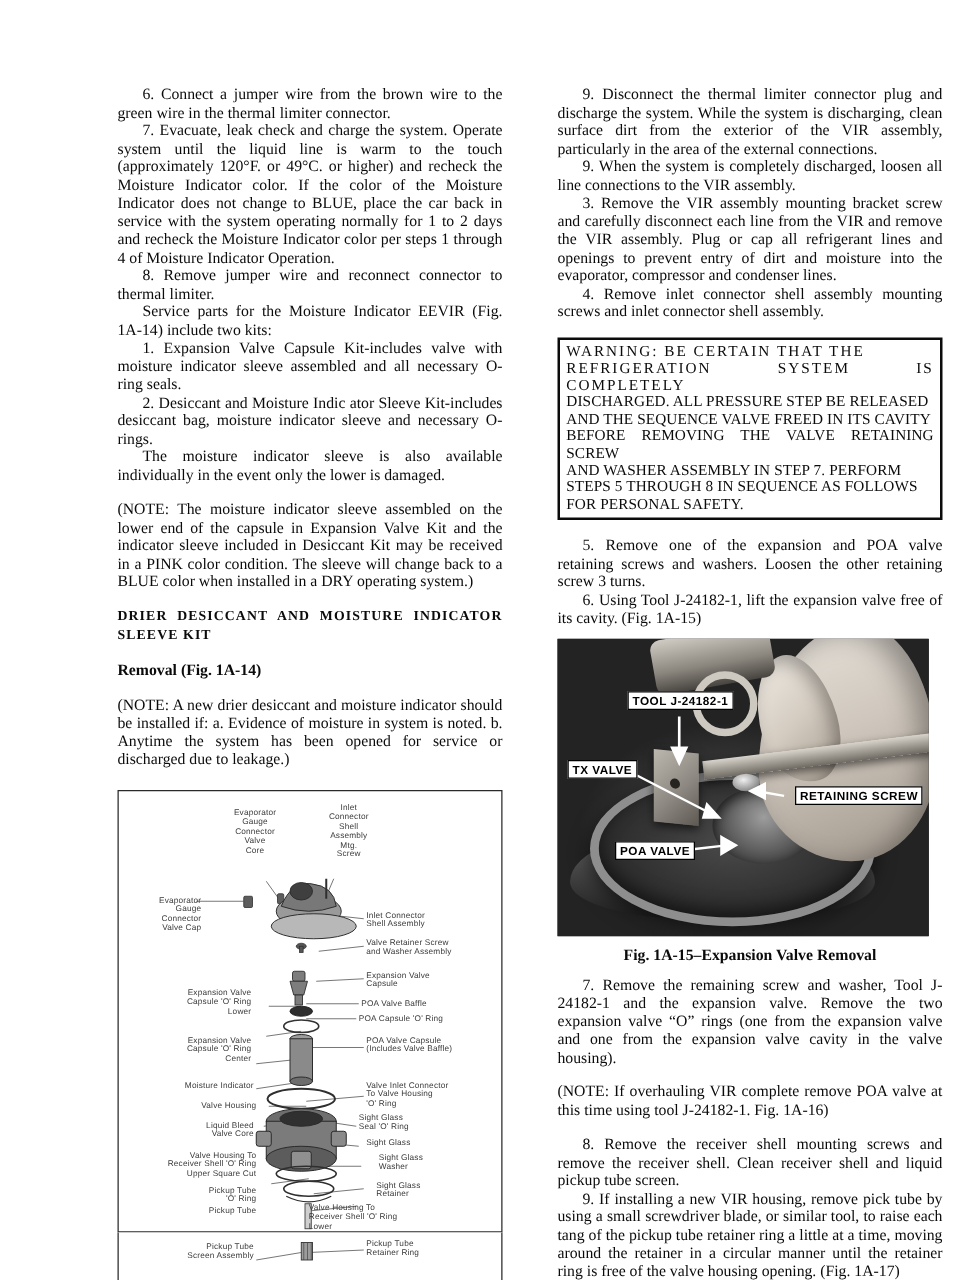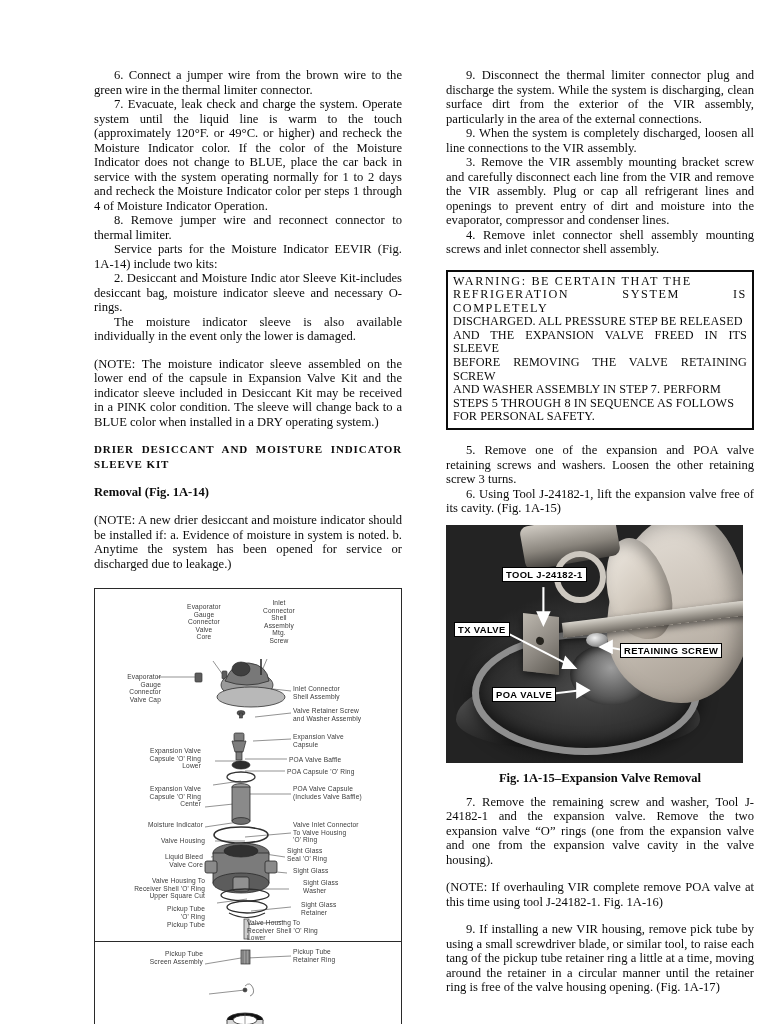--- a/index.html
+++ b/index.html
@@ -247,21 +247,21 @@
     font-family: "Liberation Sans", sans-serif;
     font-weight: bold;
     font-size: 9.4px;
     letter-spacing: 0.4px;
     line-height: 11px;
     padding: 1px 3px;
     white-space: nowrap;
   }
   .c-tool      { left: 56px;  top: 42px; }
   .c-tx        { left: 8px;   top: 97px; }
-  .c-retain    { left: 174px; top: 118px; }
+  .c-retain    { left: 190px; top: 118px; }
   .c-poa       { left: 46px;  top: 162px; }
 
   .photo svg.leaders {
     position: absolute;
     inset: 0;
     width: 100%;
     height: 100%;
     pointer-events: none;
   }
 
@@ -309,20 +309,21 @@
 
 
   <div class="columns">
 
     <div class="col col-left">
 
       <p class="body-par indent">6. Connect a jumper wire from the brown wire to the green wire in the thermal limiter connector.</p>
       <p class="body-par indent">7. Evacuate, leak check and charge the system. Operate system until the liquid line is warm to the touch (approximately 120°F. or 49°C. or higher) and recheck the Moisture Indicator color. If the color of the Moisture Indicator does not change to BLUE, place the car back in service with the system operating normally for 1 to 2 days and recheck the Moisture Indicator color per steps 1 through 4 of Moisture Indicator Operation.</p>
       <p class="body-par indent">8. Remove jumper wire and reconnect connector to thermal limiter.</p>
       <p class="body-par indent">Service parts for the Moisture Indicator EEVIR (Fig. 1A-14) include two kits:</p>
+      <p class="body-par indent">1. Expansion Valve Capsule Kit-includes valve with moisture indicator sleeve assembled and all necessary O-ring seals.</p>
       <p class="body-par indent">2. Desiccant and Moisture Indic ator Sleeve Kit-includes desiccant bag, moisture indicator sleeve and necessary O-rings.</p>
       <p class="body-par indent">The moisture indicator sleeve is also available individually in the event only the lower is damaged.</p>
 
       <div class="gap-md"></div>
       <p class="body-par noindent">(NOTE: The moisture indicator sleeve assembled on the lower end of the capsule in Expansion Valve Kit and the indicator sleeve included in Desiccant Kit may be received in a PINK color condition. The sleeve will change back to a BLUE color when installed in a DRY operating system.)</p>
 
       <div class="gap-md"></div>
       <h2 class="sec-head">DRIER DESICCANT AND MOISTURE INDICATOR SLEEVE KIT</h2>
 
       <div class="gap-md"></div>
@@ -547,21 +548,21 @@
       <p class="body-par indent">9. When the system is completely discharged, loosen all line connections to the VIR assembly.</p>
       <p class="body-par indent">3. Remove the VIR assembly mounting bracket screw and carefully disconnect each line from the VIR and remove the VIR assembly. Plug or cap all refrigerant lines and openings to prevent entry of dirt and moisture into the evaporator, compressor and condenser lines.</p>
       <p class="body-par indent">4. Remove inlet connector shell assembly mounting screws and inlet connector shell assembly.</p>
 
       <div class="gap-md"></div>
 
       <div class="warning-box">
         <p class="wt spread">WARNING:  BE CERTAIN THAT THE</p>
         <p class="wt spread">REFRIGERATION SYSTEM IS COMPLETELY</p>
         <p class="wt">DISCHARGED. ALL PRESSURE STEP BE RELEASED</p>
-        <p class="wt">AND THE EXPANSION VALVE FREED IN ITS SLEEVE</p>
+        <p class="wt">AND THE SEQUENCE VALVE FREED IN ITS CAVITY</p>
         <p class="wt">BEFORE REMOVING THE VALVE RETAINING SCREW</p>
         <p class="wt">AND WASHER ASSEMBLY IN STEP 7. PERFORM</p>
         <p class="wt">STEPS 5 THROUGH 8 IN SEQUENCE AS FOLLOWS</p>
         <p class="wt">FOR PERSONAL SAFETY.</p>
       </div>
 
       <div class="gap-md"></div>
 
       <p class="body-par indent">5. Remove one of the expansion and POA valve retaining screws and washers. Loosen the other retaining screw 3 turns.</p>
       <p class="body-par indent">6. Using Tool J-24182-1, lift the expansion valve free of its cavity. (Fig. 1A-15)</p>
@@ -610,17 +611,18 @@
       </div>
 
       <div class="gap-sm"></div>
 
       <p class="body-par indent">7. Remove the remaining screw and washer, Tool J-24182-1 and the expansion valve. Remove the two expansion valve “O” rings (one from the expansion valve and one from the expansion valve cavity in the valve housing).</p>
 
       <div class="gap-md"></div>
       <p class="body-par noindent">(NOTE: If overhauling VIR complete remove POA valve at this time using tool J-24182-1. Fig. 1A-16)</p>
 
       <div class="gap-md"></div>
+      <p class="body-par indent">8. Remove the receiver shell mounting screws and remove the receiver shell. Clean receiver shell and liquid pickup tube screen.</p>
       <p class="body-par indent">9. If installing a new VIR housing, remove pick tube by using a small screwdriver blade, or similar tool, to raise each tang of the pickup tube retainer ring a little at a time, moving around the retainer in a circular manner until the retainer ring is free of the valve housing opening. (Fig. 1A-17)</p>
 
     </div>
   </div>
 </div>
 
 </body></html>

